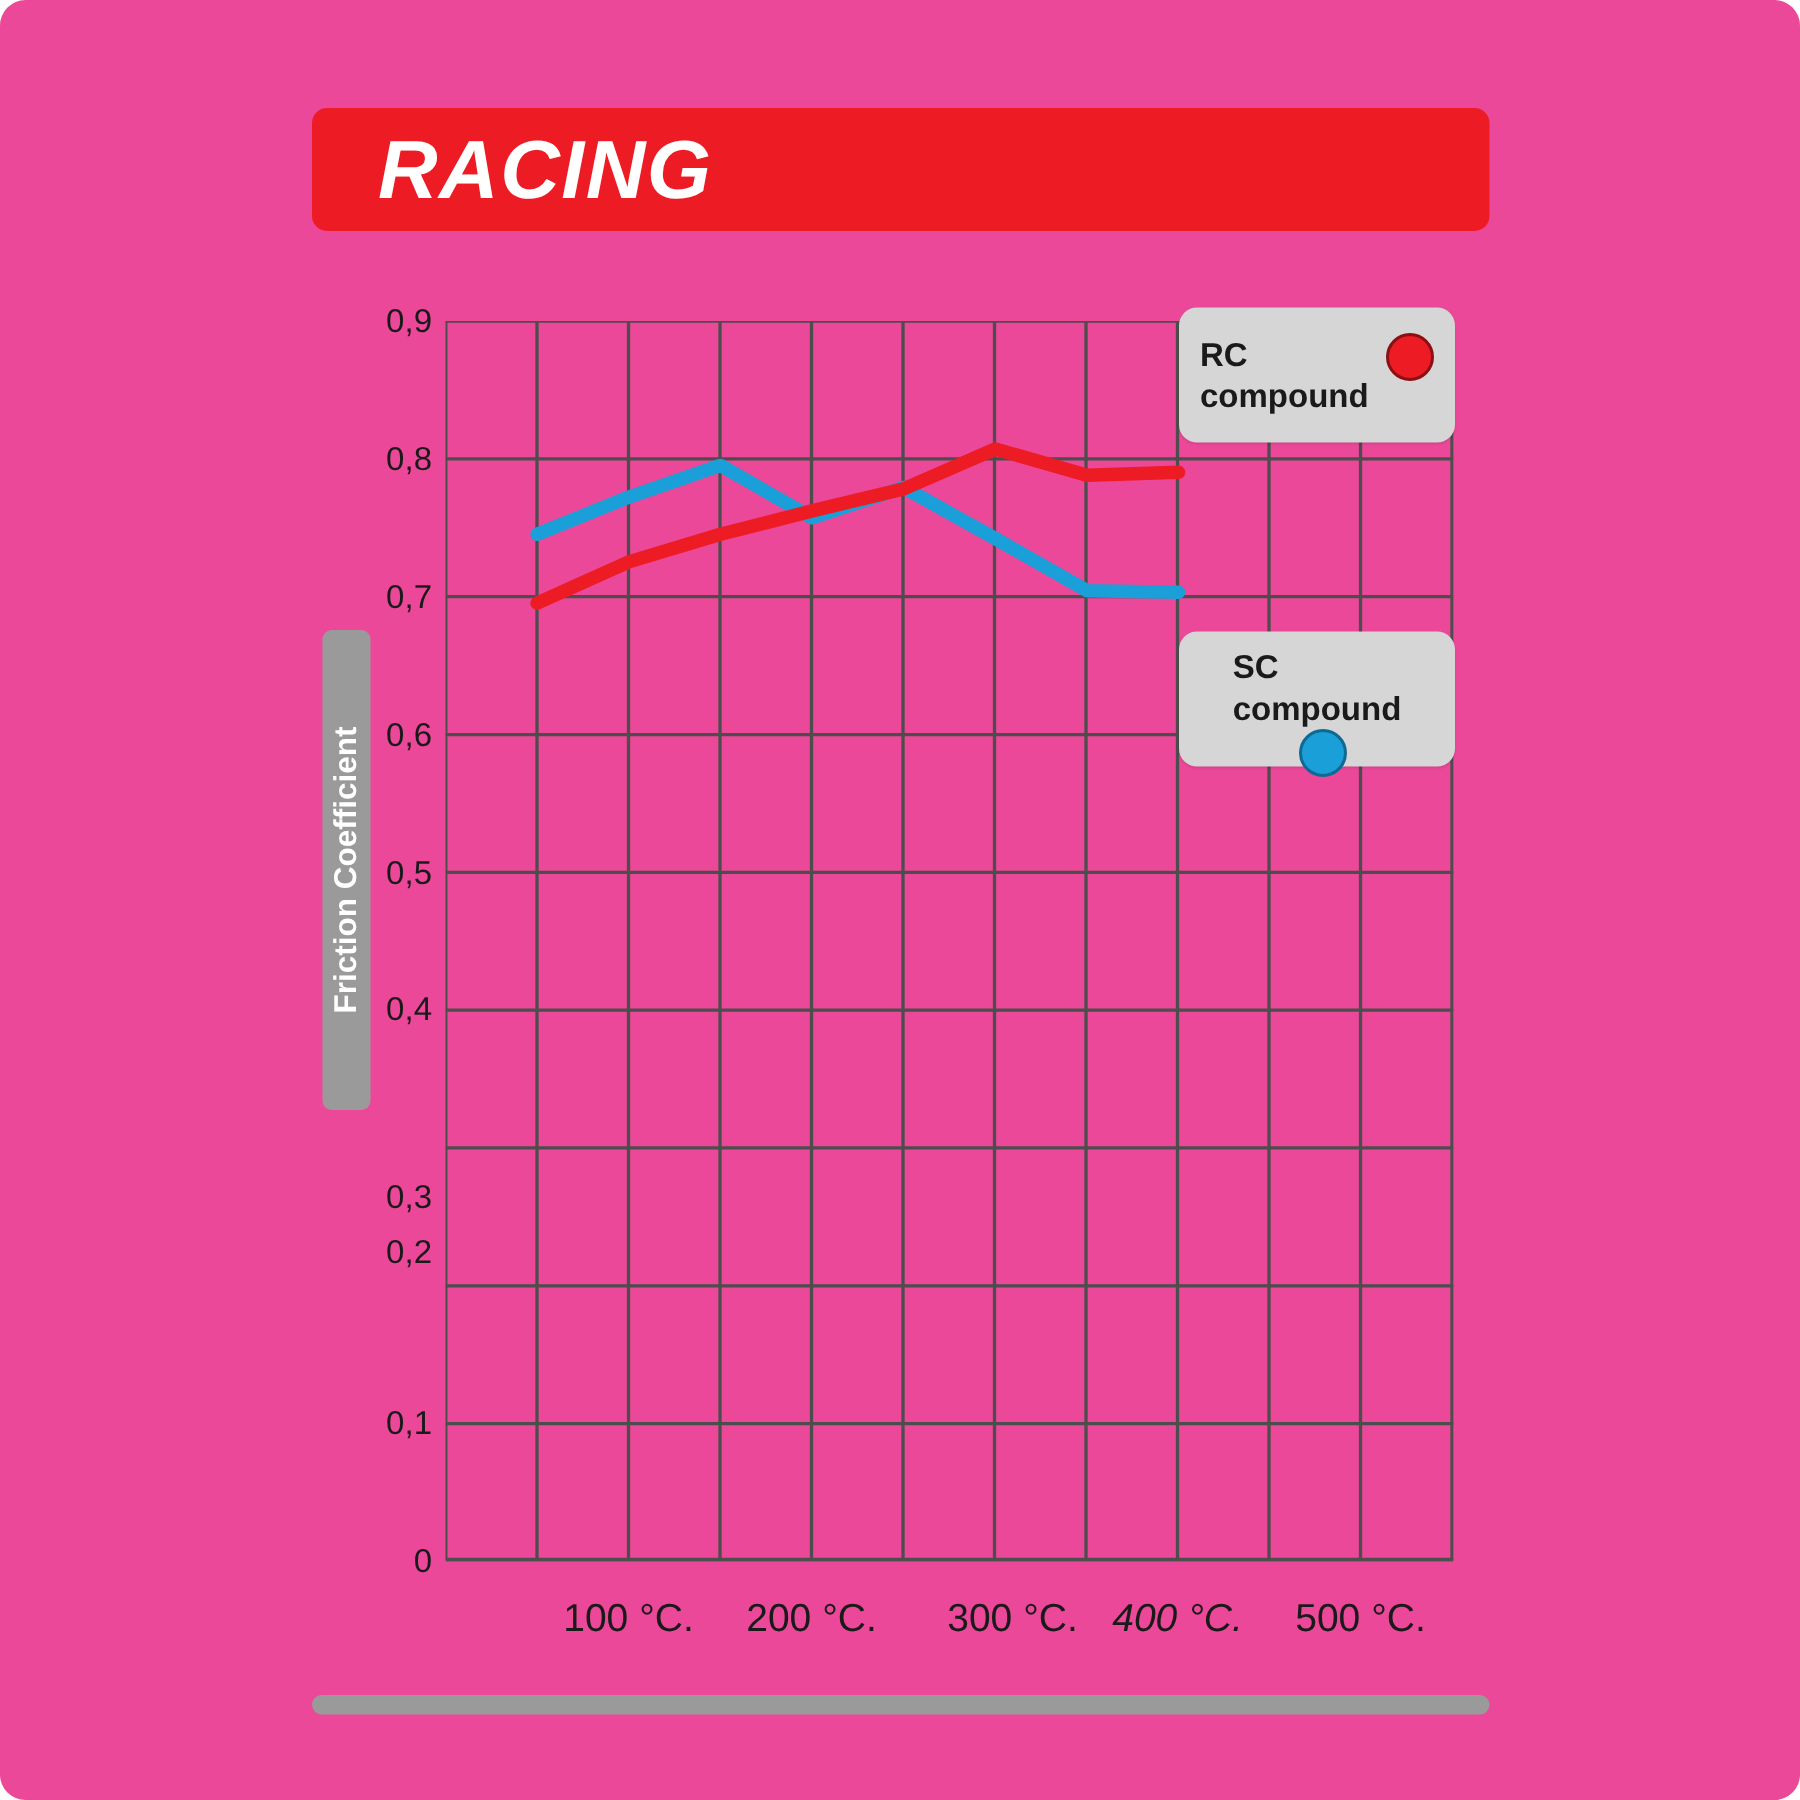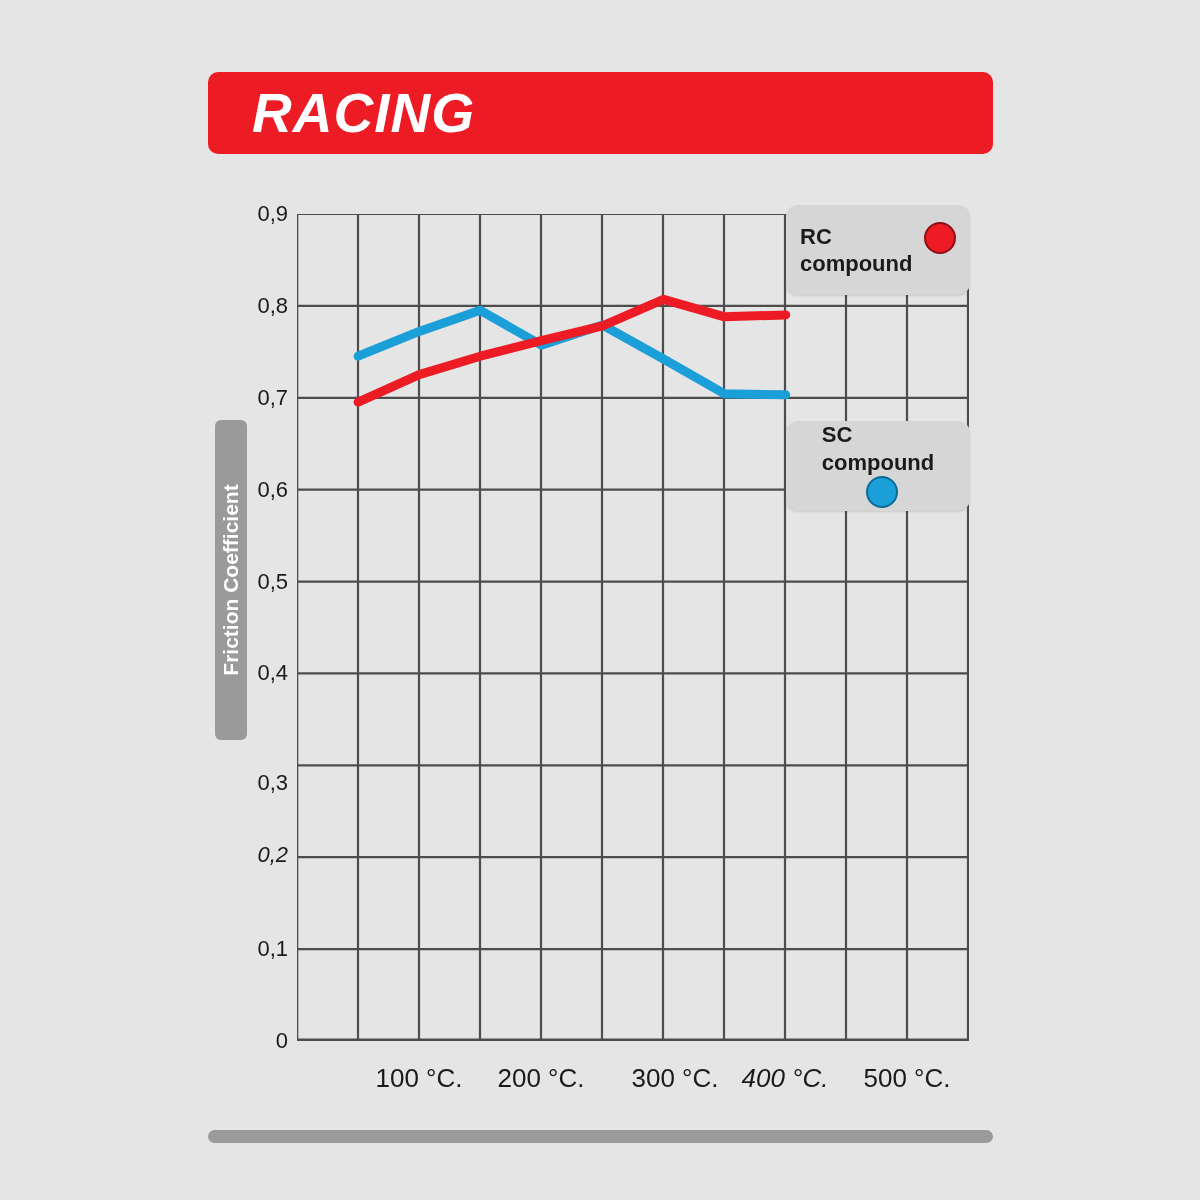--- a/index.html
+++ b/index.html
@@ -10,21 +10,22 @@
   body {
     width: 1200px;
     height: 1200px;
     font-family: "Liberation Sans", sans-serif;
     overflow: hidden;
   }
   #page {
     position: relative;
     width: 1200px;
     height: 1200px;
-    background: #e5e5e5;
+    background: #ec4899;
+    border-radius: 17px;
   }
 
   
   #banner {
     position: absolute;
     left: 208px;
     top: 72px;
     width: 785px;
     height: 82px;
     background: #ed1c24;
@@ -125,21 +126,21 @@
     font-family: "Liberation Sans", sans-serif;
     transform: translateX(-50%);
     white-space: nowrap;
   }
 
   
   .legend-box {
     position: absolute;
     background: #d6d6d6;
     border-radius: 12px;
-    padding: 0 14px;
+    padding: 10px 14px;
     box-sizing: border-box;
     display: flex;
     align-items: center;
     justify-content: space-between;
     box-shadow: 0 1px 2px rgba(0,0,0,0.12);
   }
   #legend-rc {
     left: 786px;
     top: 205px;
     width: 184px;
@@ -189,22 +190,22 @@
     <span>Friction Coefficient</span>
   </div>
 
   <div id="ytick-wrap">
     <div class="ytick" style="top:0px;">0,9</div>
     <div class="ytick" style="top:92px;">0,8</div>
     <div class="ytick" style="top:183.8px;">0,7</div>
     <div class="ytick" style="top:275.7px;">0,6</div>
     <div class="ytick" style="top:367.6px;">0,5</div>
     <div class="ytick" style="top:459.4px;">0,4</div>
-    <div class="ytick" style="top:569px;">0,3</div>
-    <div class="ytick" style="top:641px;font-style:italic;">0,2</div>
+    <div class="ytick" style="top:584px;">0,3</div>
+    <div class="ytick" style="top:621px;">0,2</div>
     <div class="ytick" style="top:735px;">0,1</div>
     <div class="ytick" style="top:827px;">0</div>
   </div>
 
   <div id="plot">
     <svg id="plot-svg" width="672" height="827" viewBox="0 0 672 827">
 
       <g stroke="#4d4d4d" stroke-width="2.2" fill="none">
 
         <line x1="0" y1="0" x2="672" y2="0"></line>

